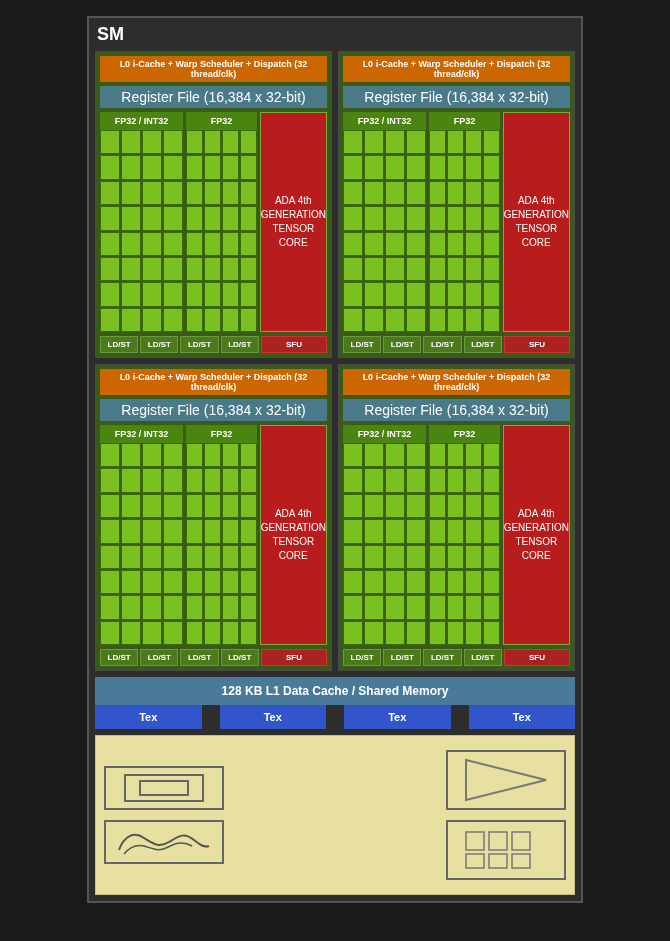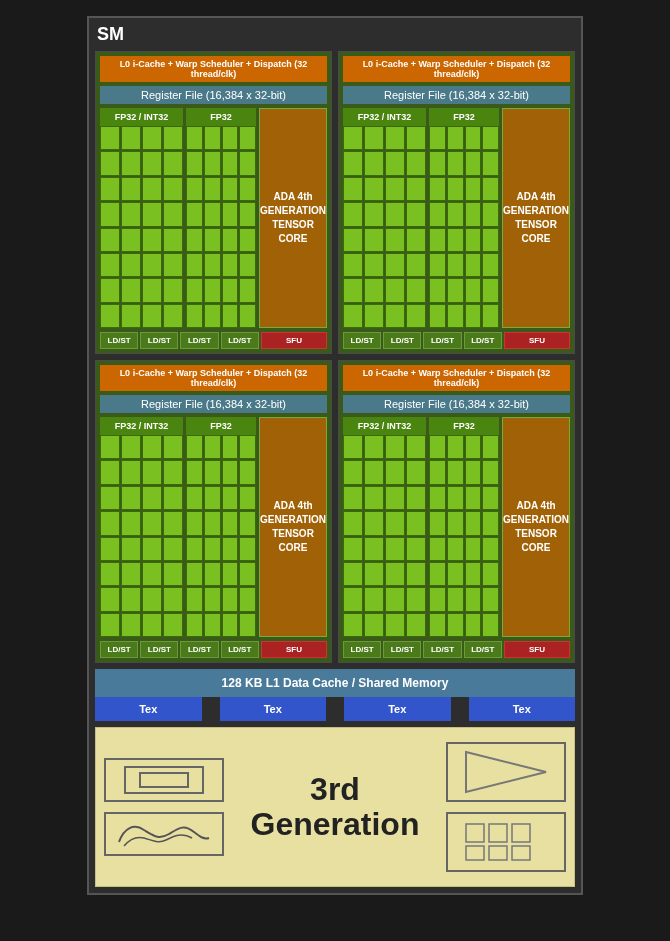--- a/index.html
+++ b/index.html
@@ -43,21 +43,21 @@
       color: white;
       font-size: 9px;
       font-weight: bold;
       text-align: center;
       padding: 3px 2px;
       margin-bottom: 4px;
     }
     .register-file-bar {
       background: #4a7a8a;
       color: white;
-      font-size: 11px;
+      font-size: 14px;
       text-align: center;
       padding: 3px 2px;
       margin-bottom: 4px;
     }
     .compute-area {
       display: flex;
       flex-direction: row;
       gap: 3px;
       margin-bottom: 4px;
       height: 220px;
@@ -149,29 +149,29 @@
       flex-direction: column;
       flex: 1.3;
     }
     .col-fp32 {
       display: flex;
       flex-direction: column;
       flex: 1.1;
     }
     .col-tensor {
       flex: 1;
-      background: #a16207;
+      background: #b91c1c;
       border: 1px solid #7aaa3a;
       display: flex;
       align-items: center;
       justify-content: center;
       text-align: center;
       color: white;
       font-size: 10px;
-      font-weight: bold;
+      font-weight: normal;
       line-height: 1.4;
     }
     .mini-grid {
       display: grid;
       gap: 1px;
       flex: 1;
     }
     .mini-grid-4x8 {
       grid-template-columns: repeat(4, 1fr);
       grid-template-rows: repeat(8, 1fr);
@@ -574,21 +574,20 @@
 
       <div style="border: 2px solid #666; padding: 4px; width: 120px; height: 44px; display: flex; align-items: center; justify-content: center; overflow: hidden;">
         <svg width="100" height="32" viewBox="0 0 100 32">
           <path d="M5,24 C10,10 20,5 30,12 C40,18 45,22 55,16 C65,10 70,6 80,14 C85,18 90,22 95,20" stroke="#555" stroke-width="2" fill="none"></path>
           <path d="M10,28 C15,22 22,18 30,20 C38,22 44,26 52,22 C60,18 68,14 78,20" stroke="#555" stroke-width="1.5" fill="none"></path>
         </svg>
       </div>
     </div>
 
     <div class="rt-core-center">
-      <div class="rt-core-label">3rd Generation</div>
     </div>
 
     <div class="rt-core-right">
 
       <div style="border: 2px solid #666; padding: 6px; width: 120px; height: 60px; display: flex; align-items: center; justify-content: center;">
         <svg width="90" height="46" viewBox="0 0 90 46">
           <polygon points="5,3 85,23 5,43" fill="none" stroke="#777" stroke-width="2"></polygon>
         </svg>
       </div>
 

